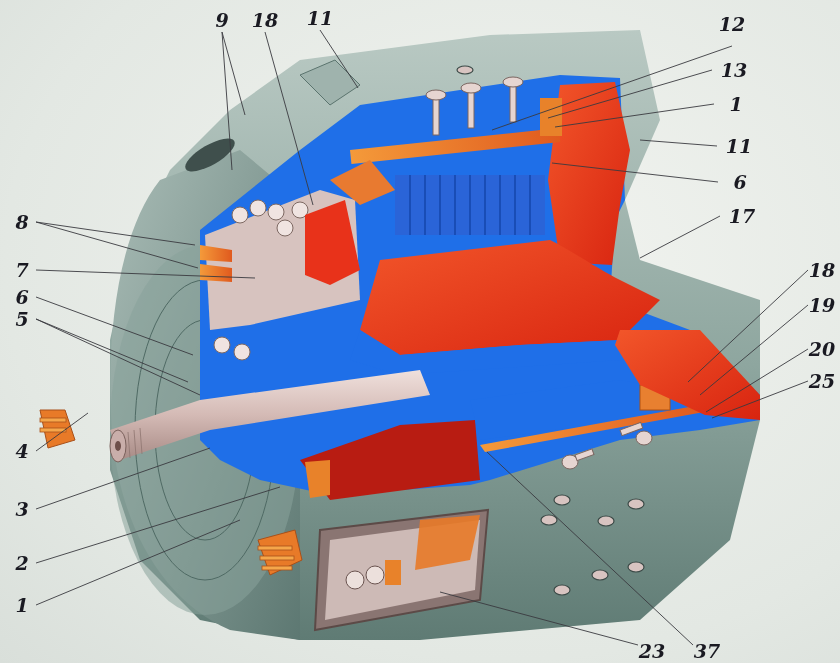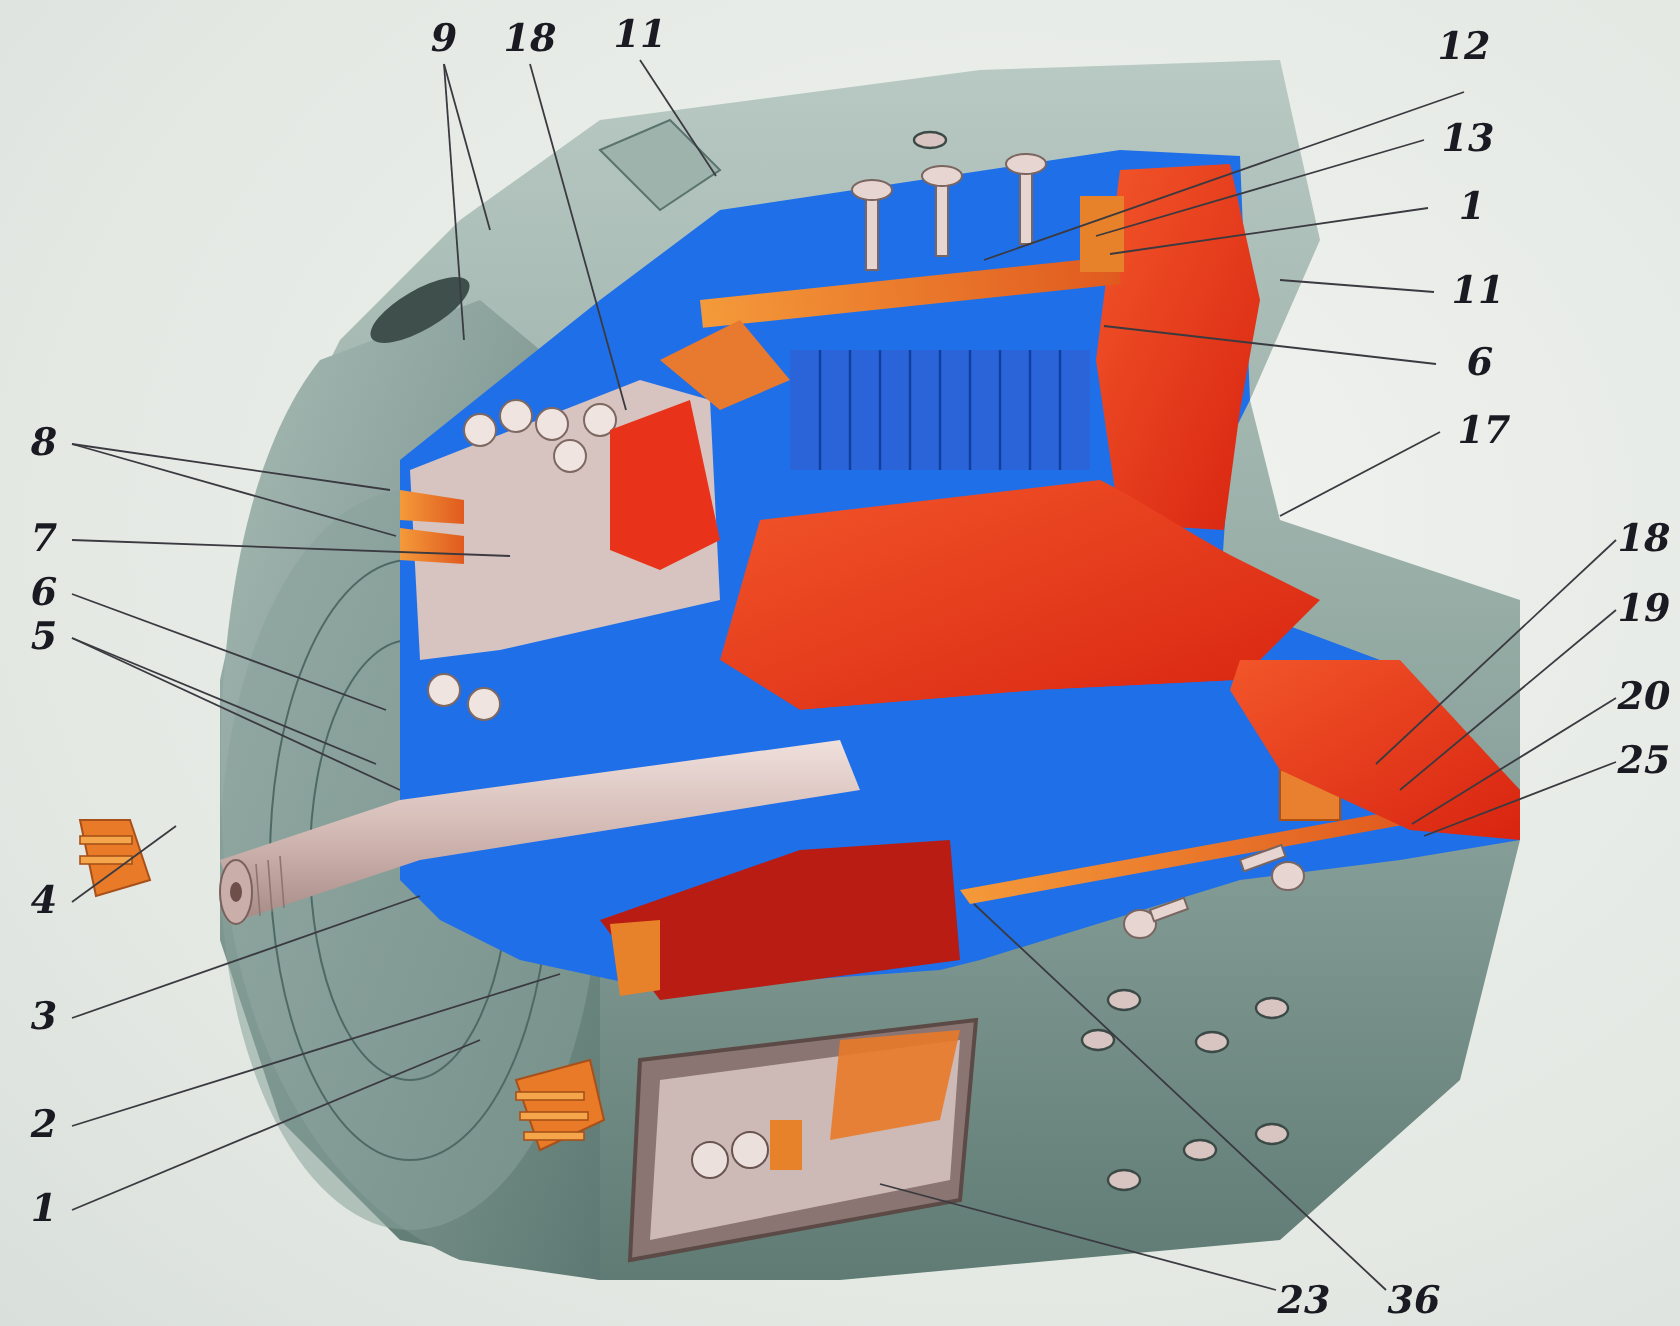--- a/index.html
+++ b/index.html
@@ -210,15 +210,15 @@
   <span class="callout-label" style="left:732px;top:24px">12</span>
   <span class="callout-label" style="left:734px;top:70px">13</span>
   <span class="callout-label" style="left:736px;top:104px">1</span>
   <span class="callout-label" style="left:739px;top:146px">11</span>
   <span class="callout-label" style="left:740px;top:182px">6</span>
   <span class="callout-label" style="left:742px;top:216px">17</span>
   <span class="callout-label" style="left:822px;top:270px">18</span>
   <span class="callout-label" style="left:822px;top:305px">19</span>
   <span class="callout-label" style="left:822px;top:349px">20</span>
   <span class="callout-label" style="left:822px;top:381px">25</span>
-  <span class="callout-label" style="left:707px;top:651px">36</span>
+  <span class="callout-label" style="left:707px;top:651px">37</span>
   <span class="callout-label" style="left:652px;top:651px">23</span>
 </div>
 
 </body></html>

